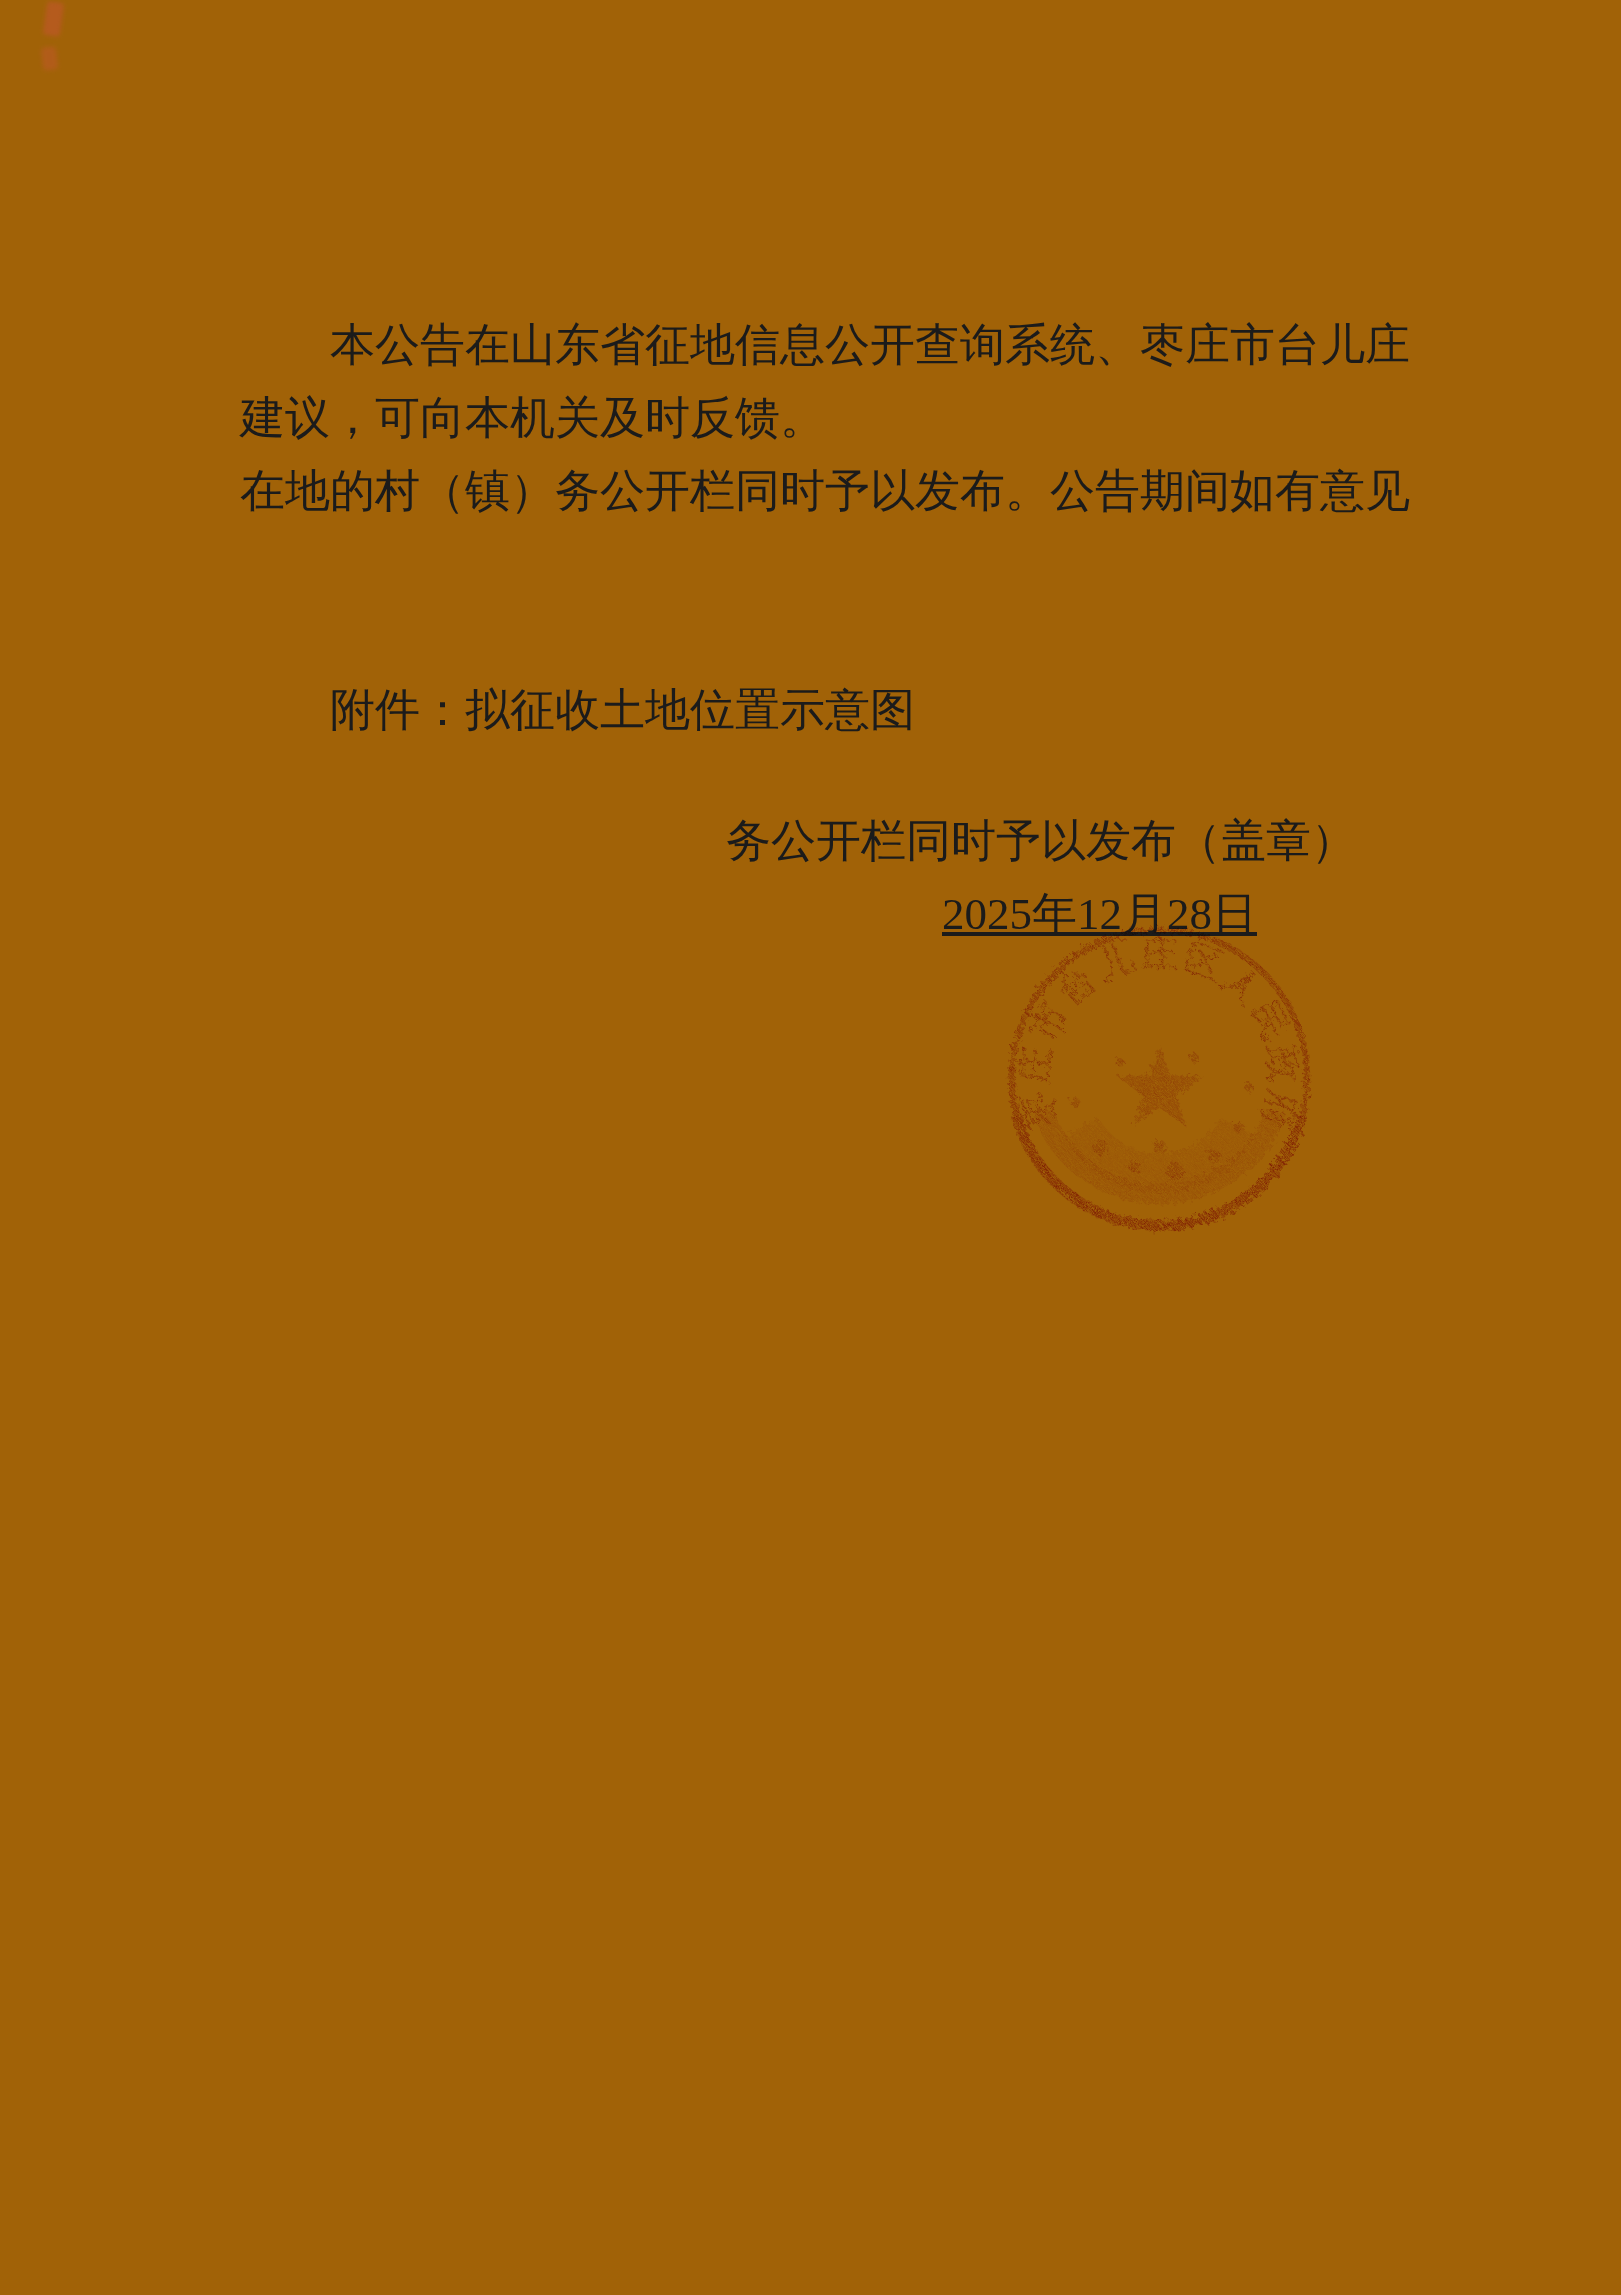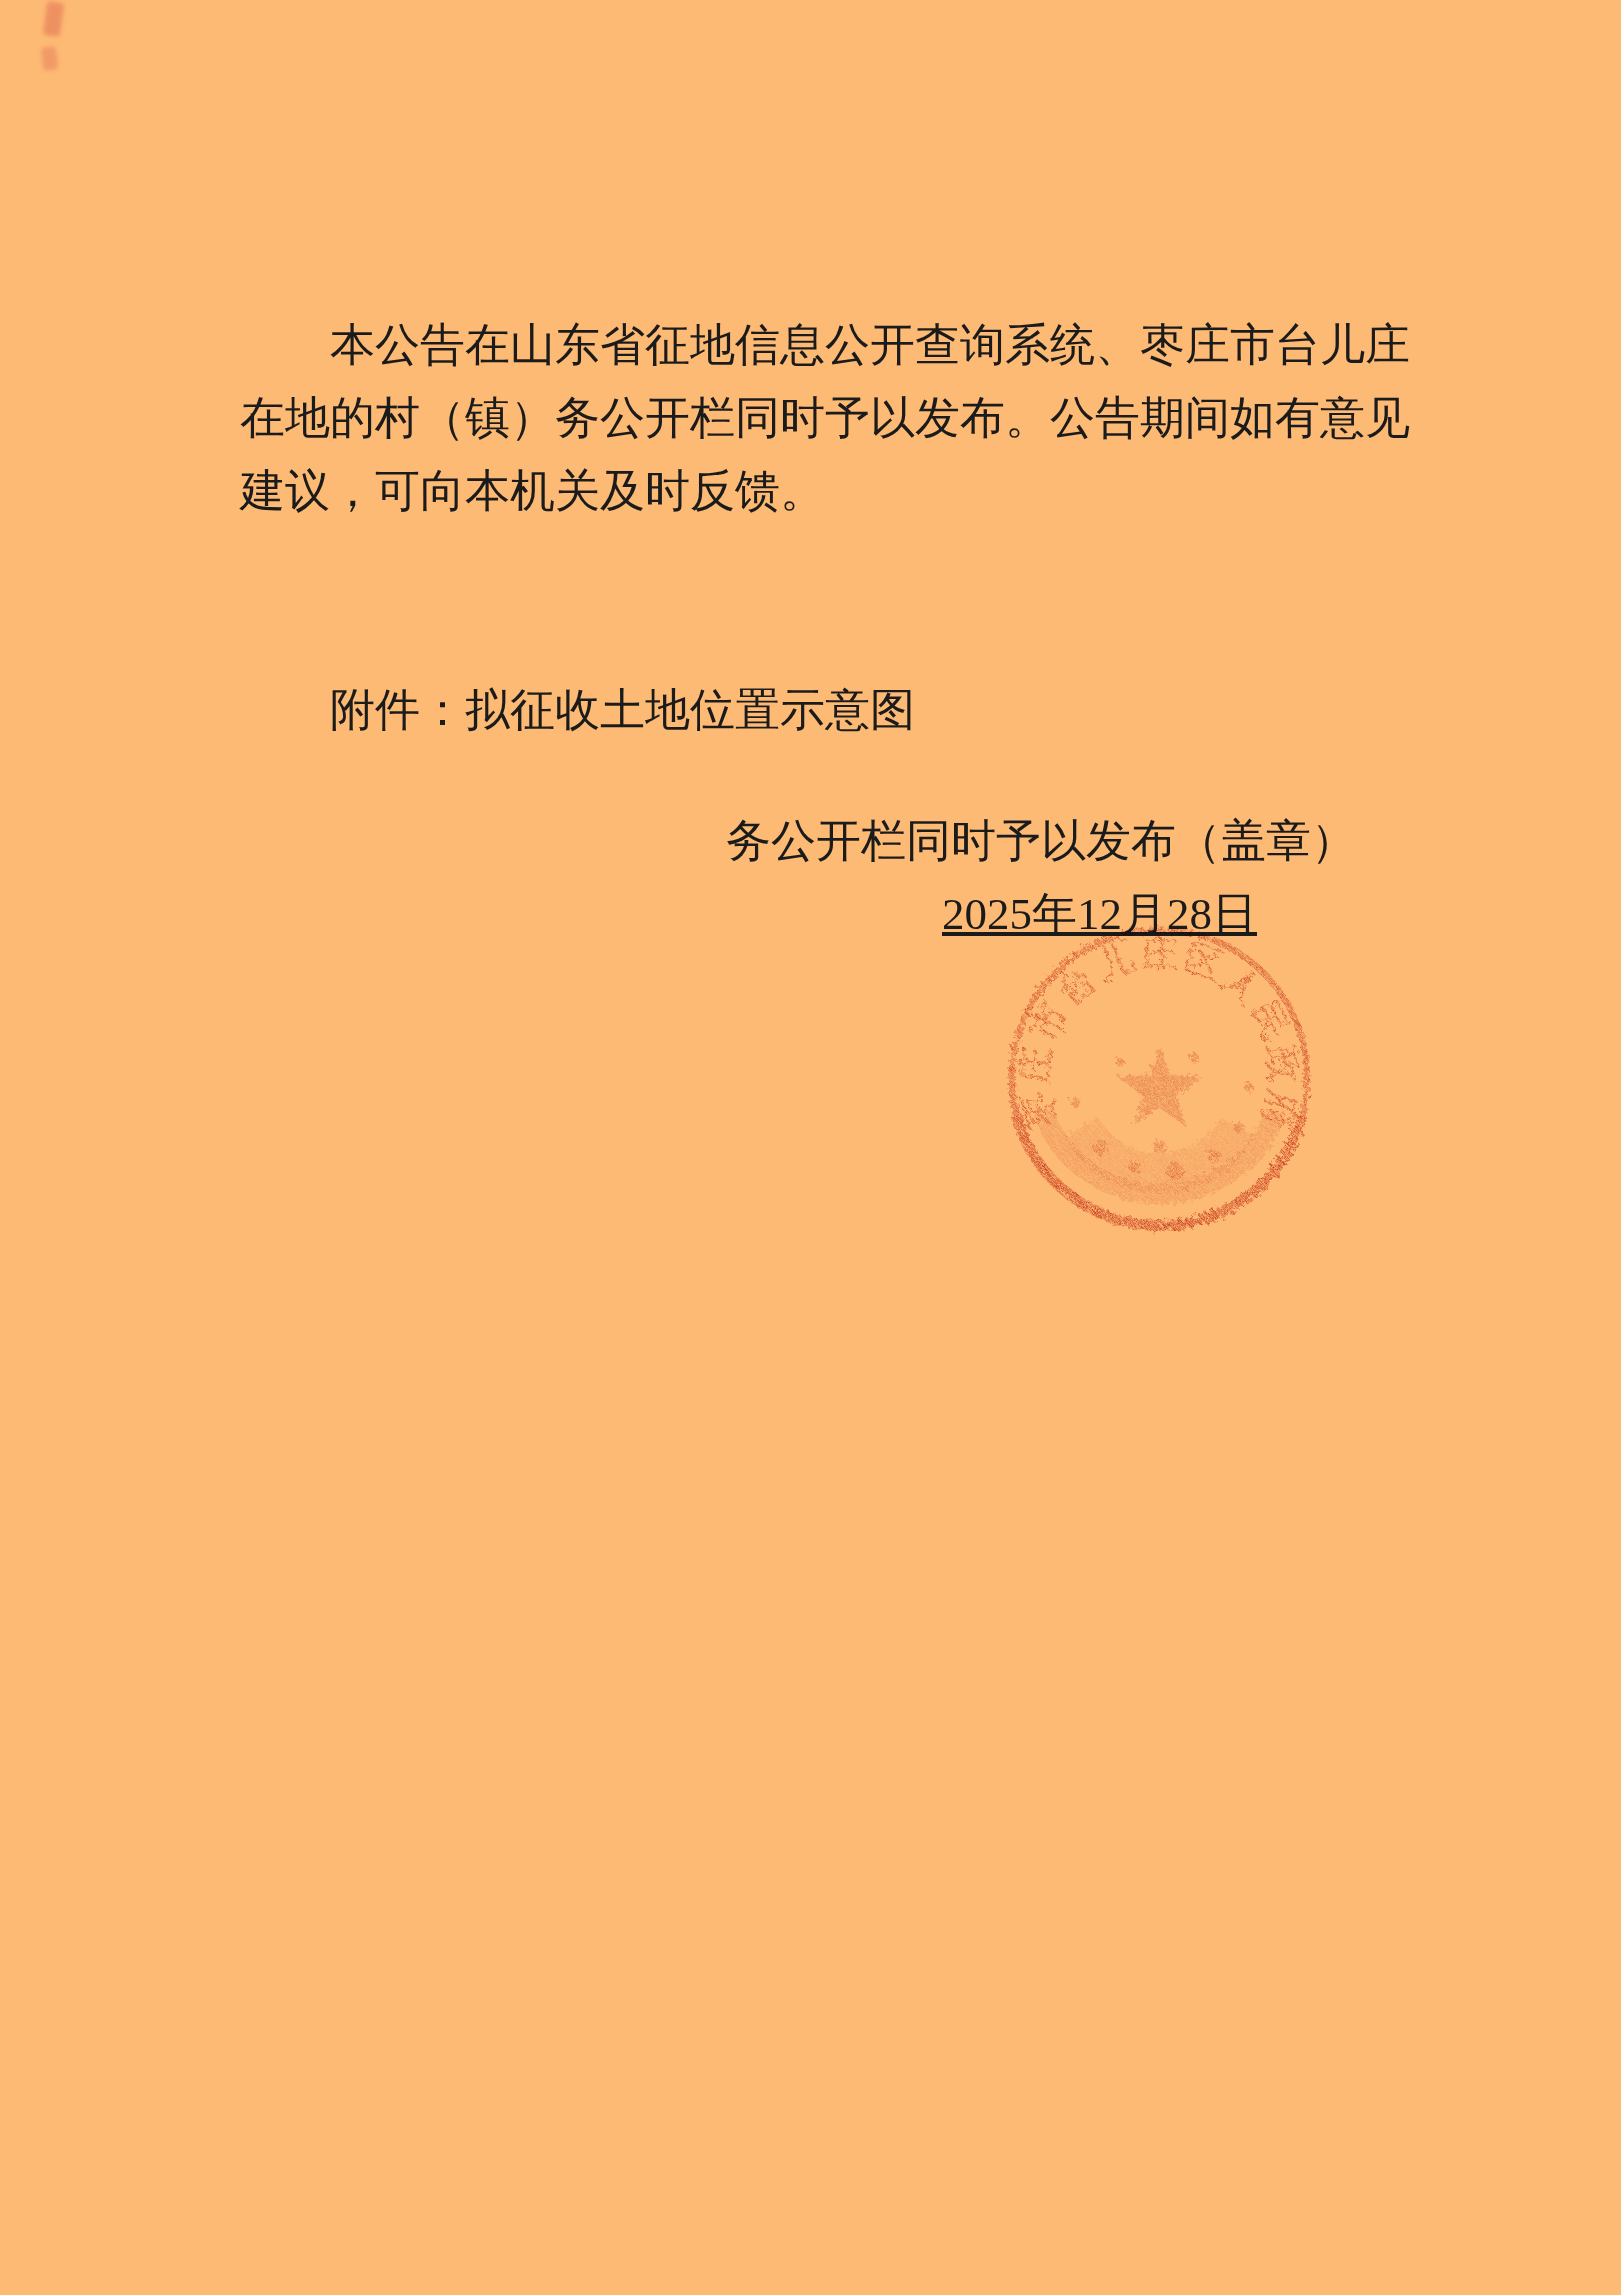--- a/index.html
+++ b/index.html
@@ -4,21 +4,21 @@
 <style>
   html,body{margin:0;padding:0;}
   body{
     width:1622px;height:2295px;
     background:#f4f4f4;
     font-family:"Liberation Serif","DejaVu Serif",serif;
   }
   .page{
     position:relative;
     width:1622px;height:2295px;
-    background:#fdba74;
+    background:#a16207;
     overflow:hidden;
     color:#1b1b1b;
   }
   
   .smudge{position:absolute;border-radius:4.1px;filter:blur(2px);}
   .smudge.s1{left:45px;top:2px;width:17.4px;height:34px;background:rgba(214,80,66,.38);transform:rotate(8deg);}
   .smudge.s2{left:42px;top:47px;width:15.3px;height:22.5px;background:rgba(214,80,66,.30);transform:rotate(-7deg);}
 
   .doc{
     position:absolute;
@@ -61,22 +61,22 @@
 </head>
 <body>
 
 <div class="page">
 
   <div class="smudge s1"></div>
   <div class="smudge s2"></div>
 
   <div class="doc">
     <div class="line just indent">本公告在山东省征地信息公开查询系统、枣庄市台儿庄</div>
+    <div class="line">建议，可向本机关及时反馈。</div>
     <div class="line just">在地的村（镇）务公开栏同时予以发布。公告期间如有意见</div>
-    <div class="line">建议，可向本机关及时反馈。</div>
     <div class="spacer"></div>
     <div class="spacer"></div>
     <div class="line indent">附件：拟征收土地位置示意图</div>
     <div class="line sig">务公开栏同时予以发布（盖章）</div>
     <div class="line date">2025年12月28日</div>
   </div>
 
   <svg class="seal" viewBox="0 0 660 660" xmlns="http://www.w3.org/2000/svg">
     <defs>
       <filter id="rough" x="-15%" y="-15%" width="130%" height="130%">

